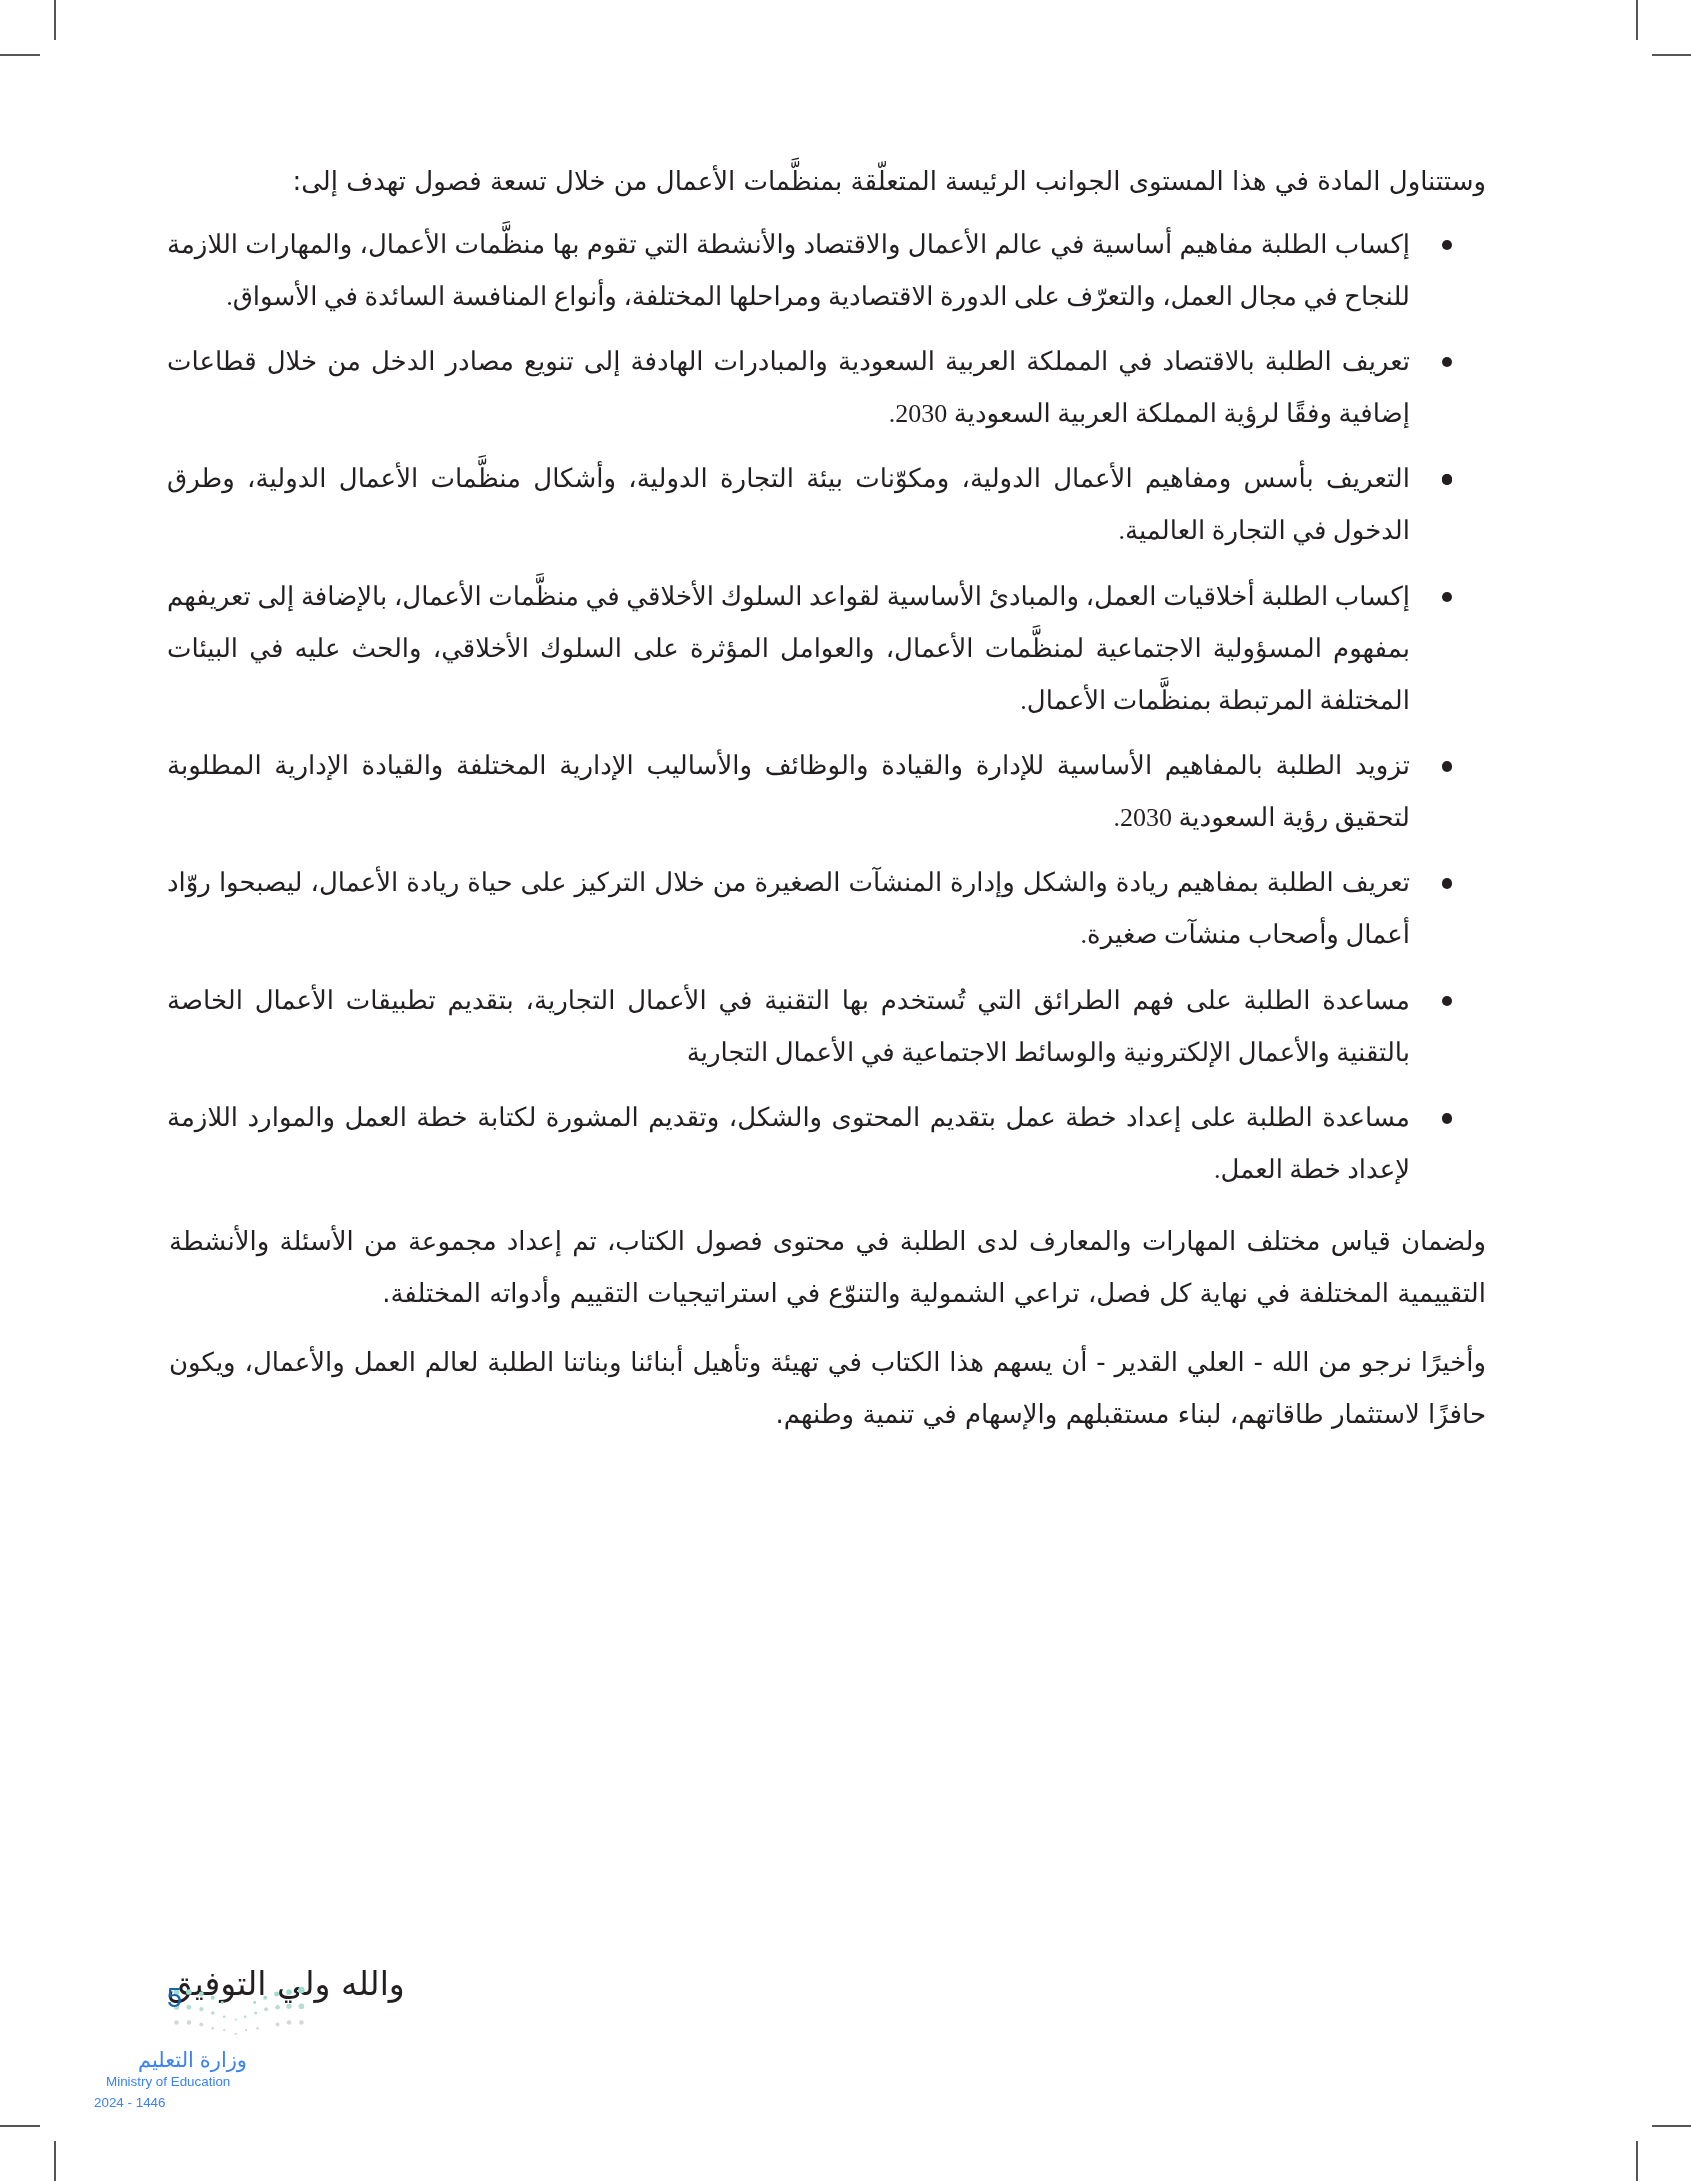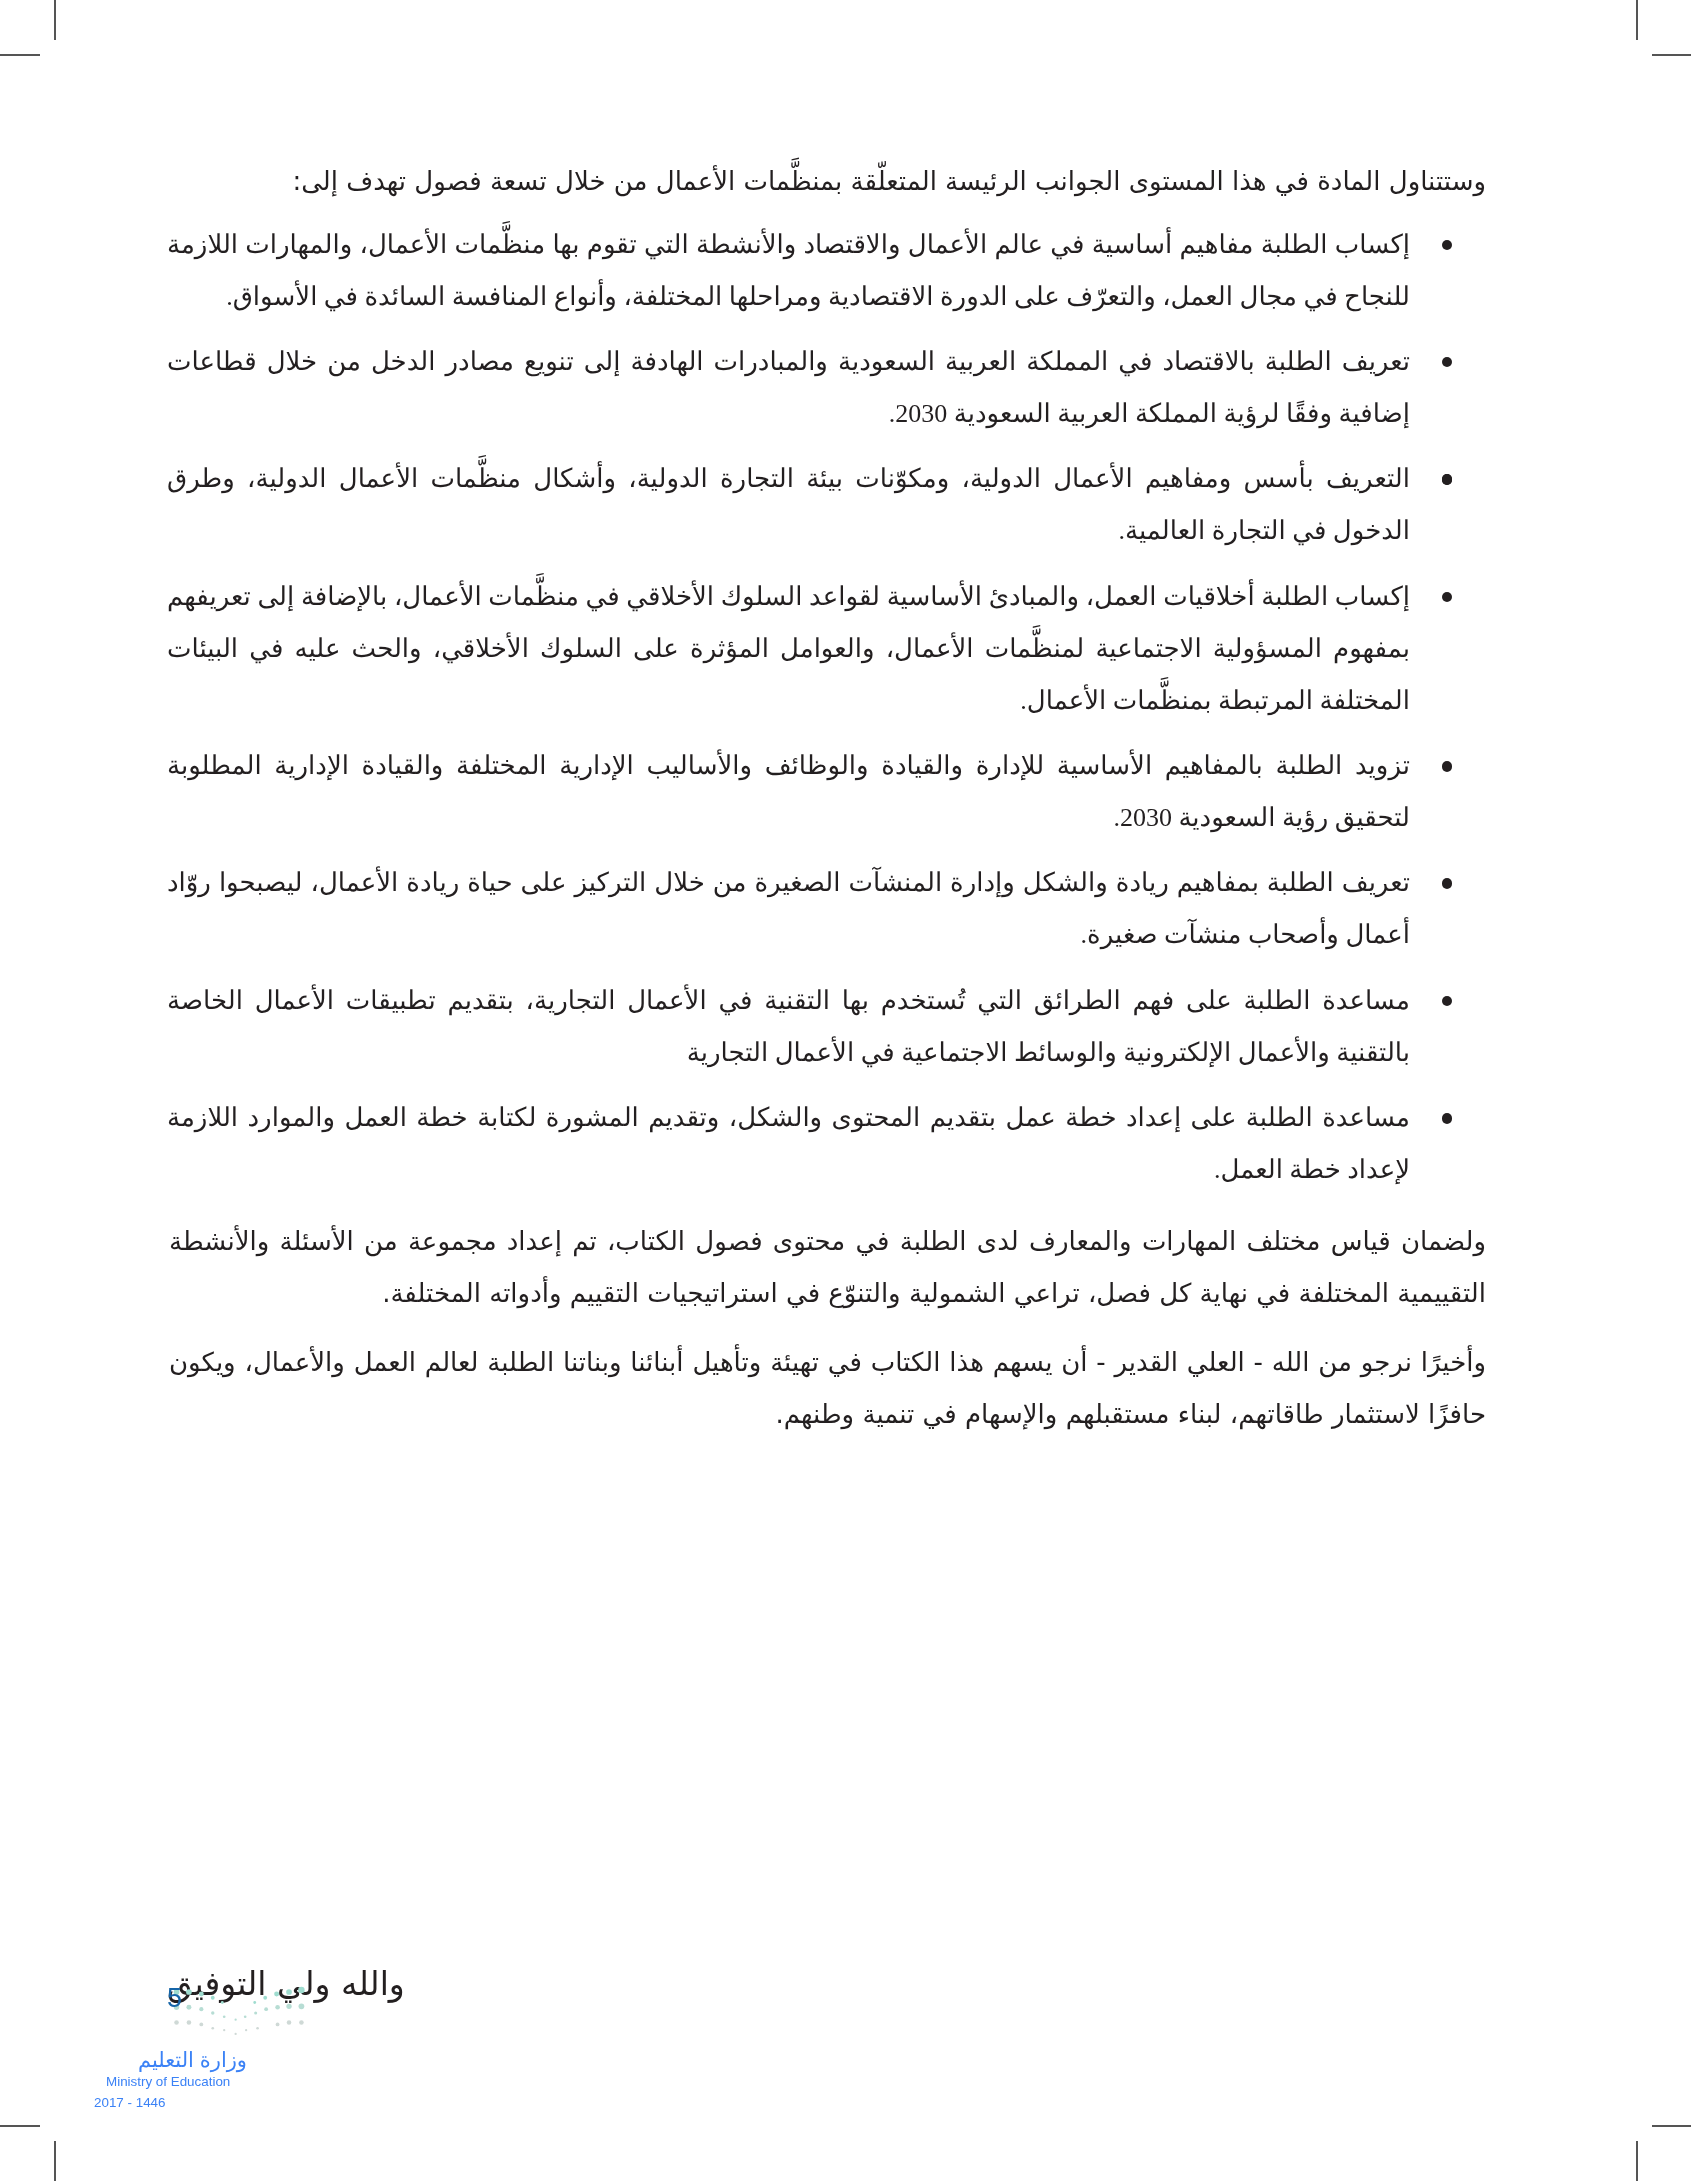--- a/index.html
+++ b/index.html
@@ -100,15 +100,15 @@
       <circle cx="116" cy="40" r="2"></circle>
       <circle cx="128" cy="38" r="2.4"></circle>
       <circle cx="141" cy="38" r="2.4"></circle>
   </g>
 </svg>
 <div class="page-number">5</div>
 
 <div class="ministry">
   <div class="ministry-ar">وزارة التعليم</div>
   <div class="ministry-en">Ministry of Education</div>
-  <div class="ministry-year">2017 - 1446</div>
+  <div class="ministry-year">2024 - 1446</div>
 </div>
 
 
 </body></html>

